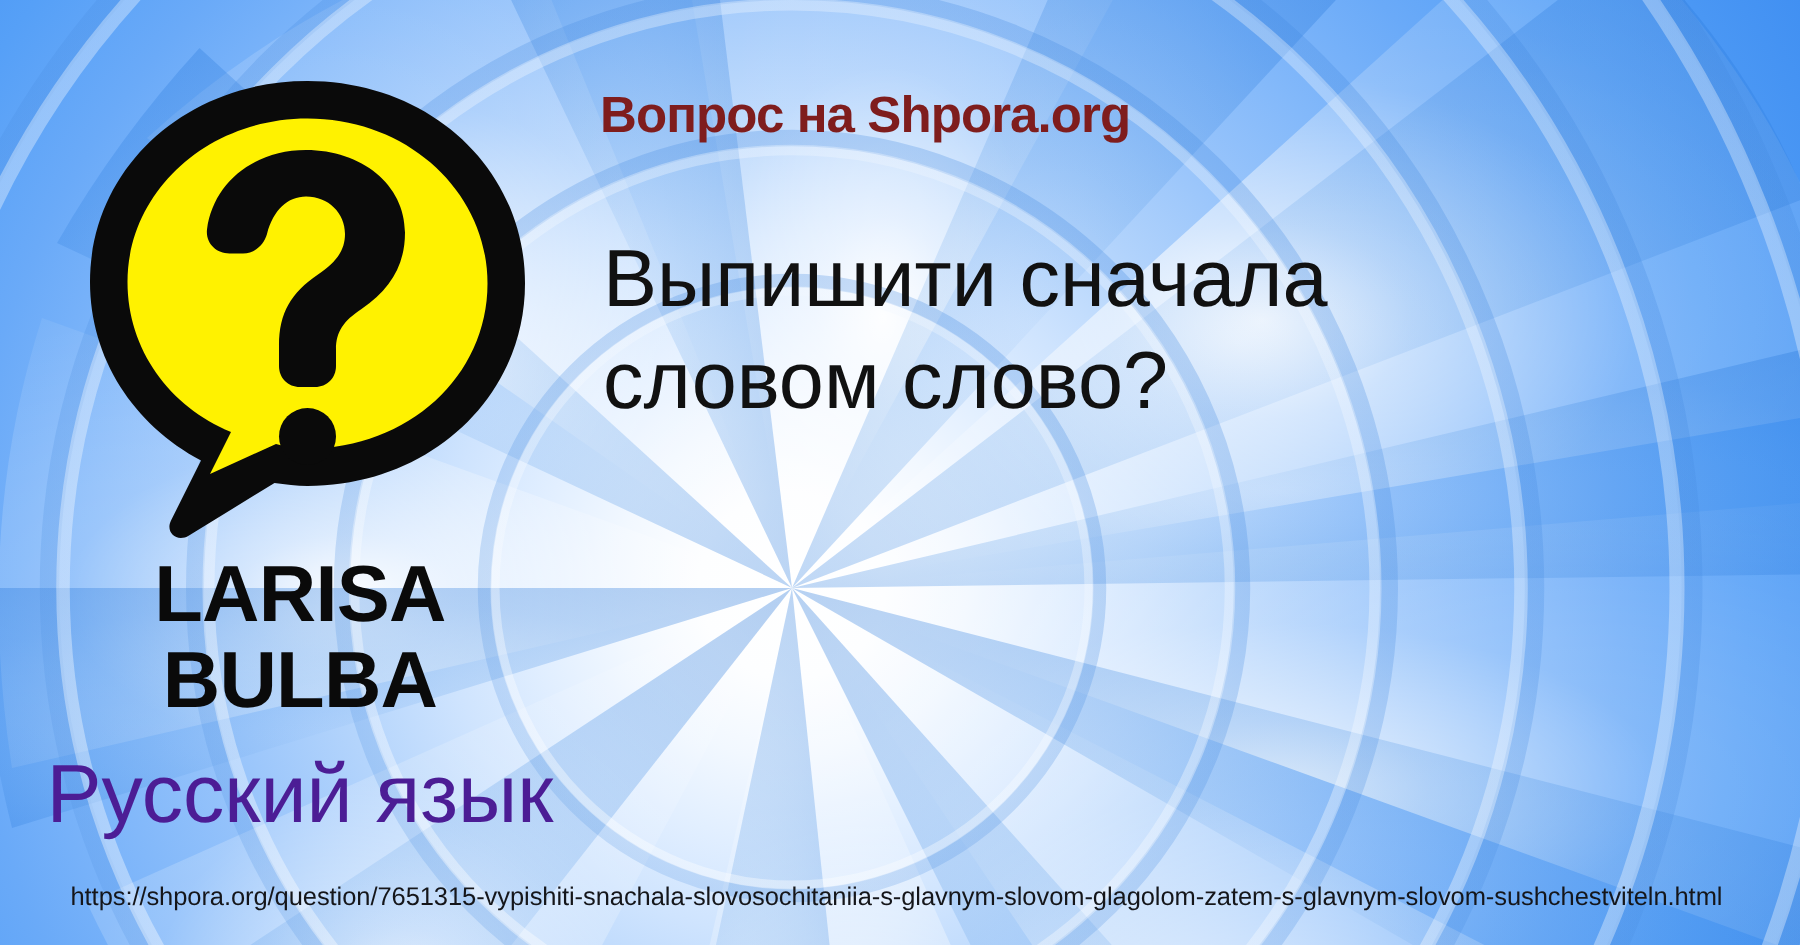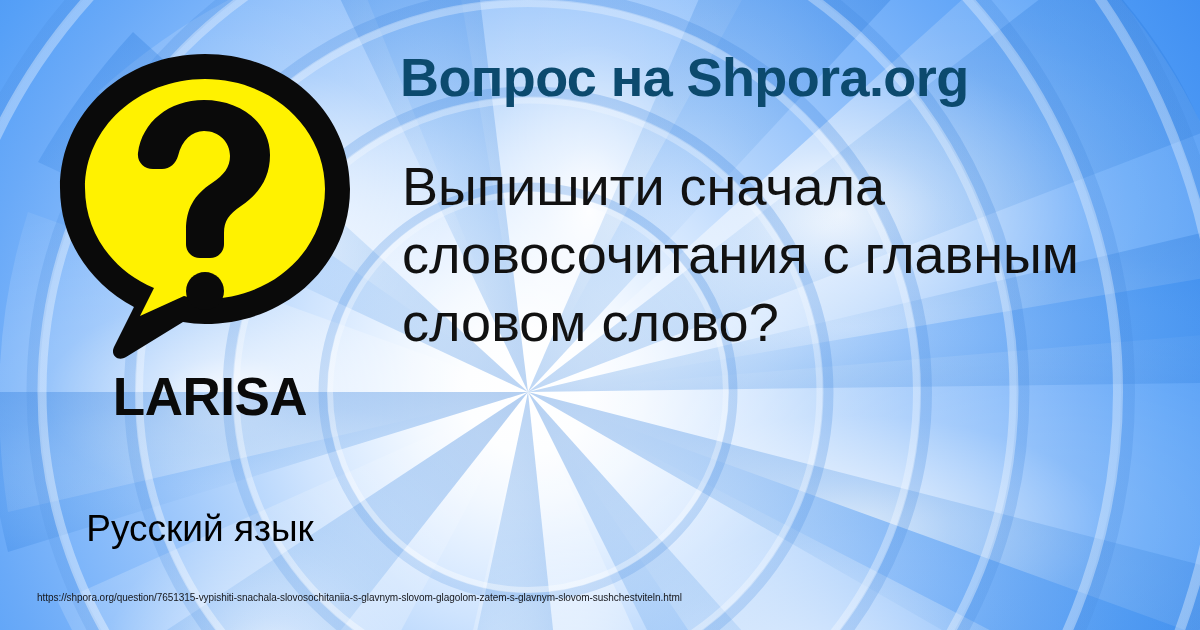--- a/index.html
+++ b/index.html
@@ -55,74 +55,73 @@
   }
   #bubble-icon svg { display:block; width:100%; height:100%; }
 
   
   #author-block {
     position: absolute;
     left: 0px;
     top: 368px;
     width: 400px;
     text-align: center;
-    padding-left: 10px;
   }
   .author-line {
     font-size: 53px;
     font-weight: bold;
     line-height: 57px;
     color: #0a0a0a;
     letter-spacing: -0.5px;
     white-space: nowrap;
   }
   #subject-label {
     position: absolute;
     left: 0px;
     top: 505px;
     width: 400px;
     text-align: center;
-    font-size: 37px;
+    font-size: 55px;
     font-weight: normal;
     line-height: 48px;
-    color: #000000;
+    color: #4c1d95;
     white-space: nowrap;
   }
 
   
   #question-title {
     position: absolute;
     left: 400px;
     top: 48px;
     width: 790px;
-    font-size: 54px;
+    font-size: 34px;
     font-weight: bold;
     line-height: 58px;
-    color: #0c4a6e;
+    color: #7f1d1d;
     letter-spacing: -0.6px;
     white-space: nowrap;
   }
   #question-body {
     position: absolute;
     left: 402px;
     top: 152px;
     width: 760px;
     font-size: 54px;
     font-weight: normal;
     line-height: 68px;
     color: #111111;
   }
   #question-body .qline { display: block; white-space: nowrap; }
 
   
   #source-url {
     position: absolute;
-    left: 37px;
+    left: 47px;
     top: 591px;
-    font-size: 10px;
+    font-size: 17px;
     font-weight: normal;
     line-height: 14px;
     color: #15161a;
     white-space: nowrap;
     letter-spacing: -0.05px;
   }
 </style>
 </head>
 <body>
 
@@ -250,25 +249,25 @@
                  C 218 75, 189 52, 152 52 Z"></path>
         <circle cx="153" cy="243" r="19"></circle>
       </g>
     </svg>
   </div>
 
   <div id="question-title">Вопрос на Shpora.org</div>
 
   <div id="question-body">
     <span class="qline">Выпишити сначала</span>
-    <span class="qline">словосочитания с главным</span>
     <span class="qline">словом слово?</span>
   </div>
 
   <div id="author-block">
     <div class="author-line">LARISA</div>
+    <div class="author-line">BULBA</div>
   </div>
 
   <div id="subject-label">Русский язык</div>
 
   <div id="source-url">https://shpora.org/question/7651315-vypishiti-snachala-slovosochitaniia-s-glavnym-slovom-glagolom-zatem-s-glavnym-slovom-sushchestviteln.html</div>
 
 </div>
 
 </body></html>

